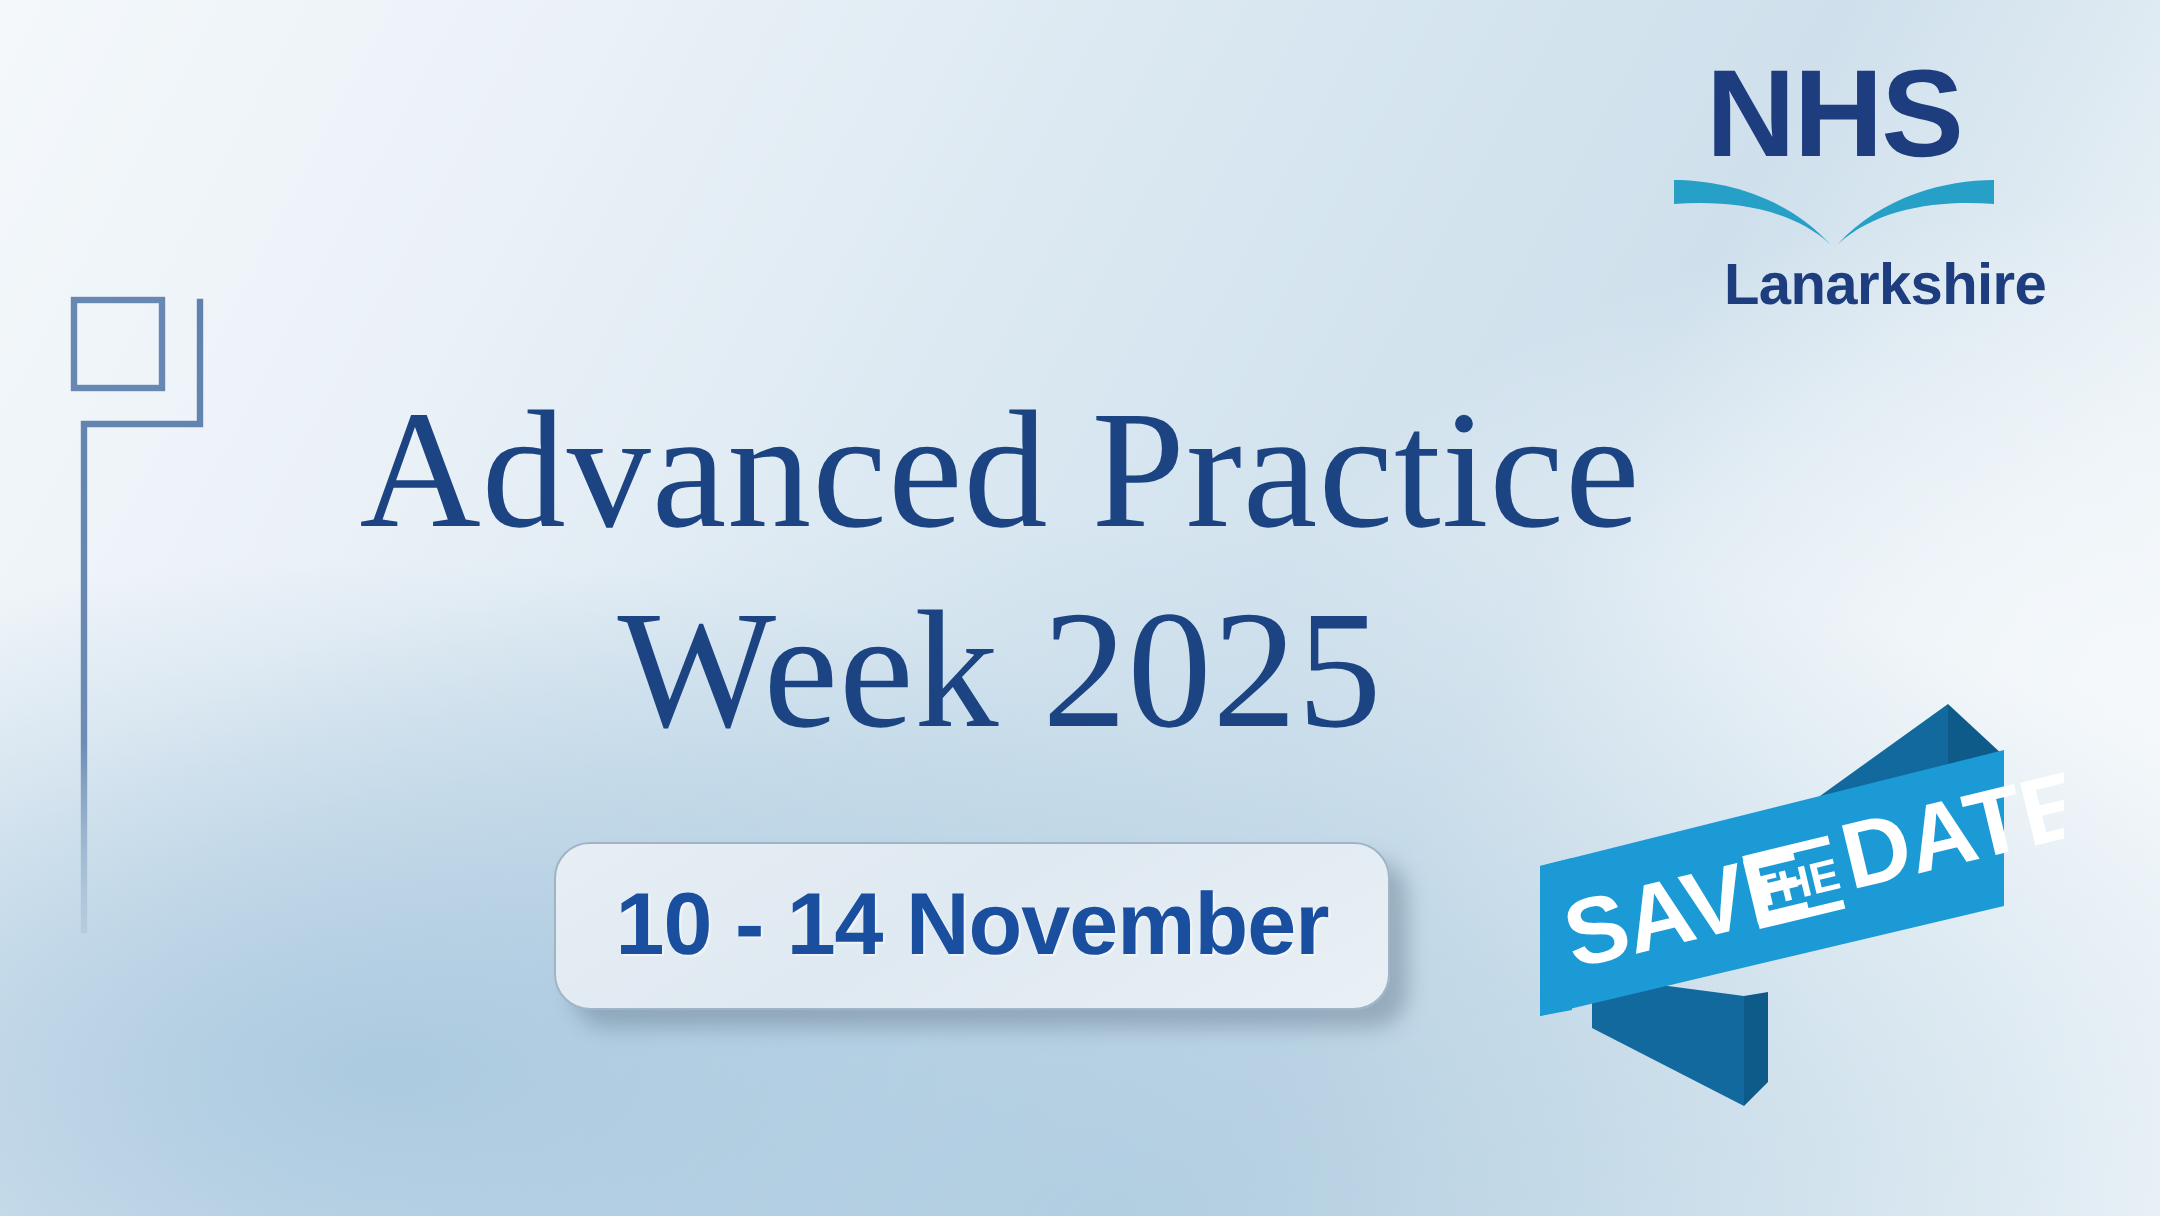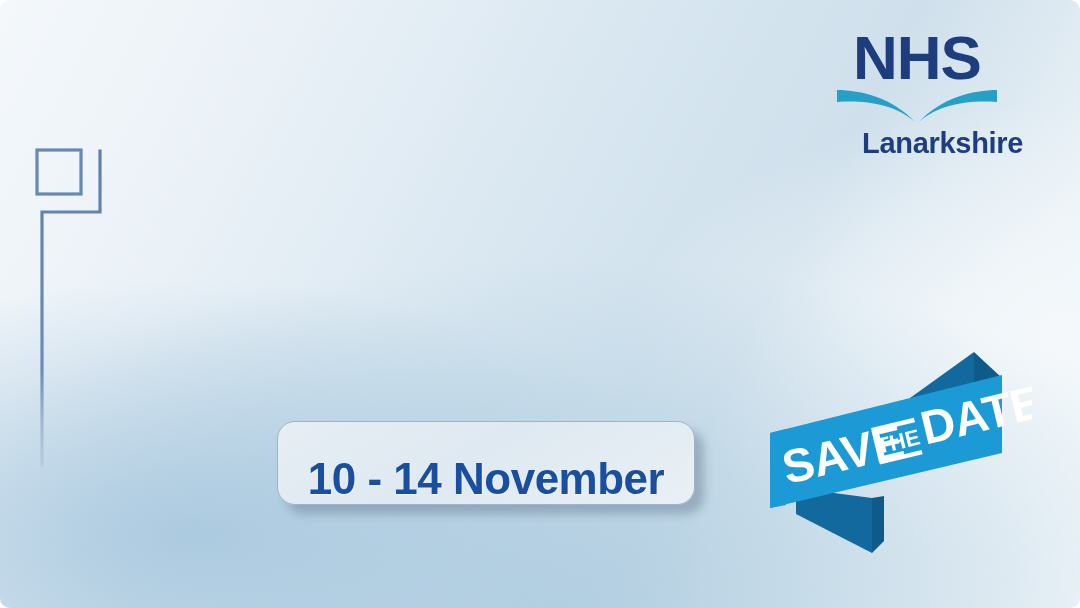--- a/index.html
+++ b/index.html
@@ -11,21 +11,20 @@
     position: relative;
     width: 1080px;
     height: 608px;
     overflow: hidden;
     font-family: "Liberation Sans", sans-serif;
     background:
       radial-gradient(ellipse 70% 60% at 18% 88%, rgba(170,201,223,0.95) 0%, rgba(170,201,223,0.0) 70%),
       radial-gradient(ellipse 90% 80% at 52% 100%, rgba(176,205,224,0.85) 0%, rgba(176,205,224,0.0) 72%),
       radial-gradient(ellipse 60% 55% at 100% 55%, rgba(244,248,251,1) 0%, rgba(244,248,251,0) 70%),
       linear-gradient(118deg, #f4f8fb 0%, #eaf1f7 22%, #d7e6f0 48%, #cfe0ec 66%, #e9f1f6 84%, #f7fafc 100%);
-    border-radius: 10px;
   }
 
   
   #corner-ornament {
     position: absolute;
     left: 28px;
     top: 140px;
     width: 340px;
     height: 340px;
     pointer-events: none;
@@ -85,21 +84,21 @@
     position: absolute;
     left: 277px;
     top: 421px;
     width: 416px;
     height: 82px;
     border-radius: 18px;
     border: 1.5px solid #9fb4c6;
     background: linear-gradient(150deg, #e7eef4 0%, #dfe9f1 45%, #e9f0f5 100%);
     box-shadow: 9px 9px 10px rgba(90,110,130,0.40);
     display: flex;
-    align-items: flex-end;
+    align-items: center;
     justify-content: center;
   }
   #date-badge .date-text {
     font-family: "Liberation Sans", sans-serif;
     font-weight: bold;
     font-size: 44px;
     color: #1a4fa0;
     letter-spacing: -0.5px;
     text-shadow: 1px 1px 1px rgba(255,255,255,0.55);
   }
@@ -152,20 +151,24 @@
 
   <div id="nhs-logo">
     <div class="nhs-word">NHS</div>
     <svg class="nhs-wave" width="164" height="42" viewBox="0 0 164 42">
       <path d="M2 4 C 26 4, 58 12, 80 36 C 60 18, 30 14, 2 16 Z" fill="#27a0c8"></path>
       <path d="M162 4 C 138 4, 106 12, 84 36 C 104 18, 134 14, 162 16 Z" fill="#27a0c8"></path>
     </svg>
     <div class="nhs-sub">Lanarkshire</div>
   </div>
 
+  <div id="headline">
+    <span class="line1">Advanced Practice</span>
+    <span class="line2">Week 2025</span>
+  </div>
 
   <div id="date-badge">
     <span class="date-text">10 - 14 November</span>
   </div>
 
   <div id="ribbon">
     <svg width="270" height="225" viewBox="0 0 270 225">
 
       <polygon points="148,60 212,14 212,88 148,96" fill="#12699e"></polygon>
       <polygon points="212,14 212,88 240,84 240,40" fill="#0e5b8a"></polygon>

